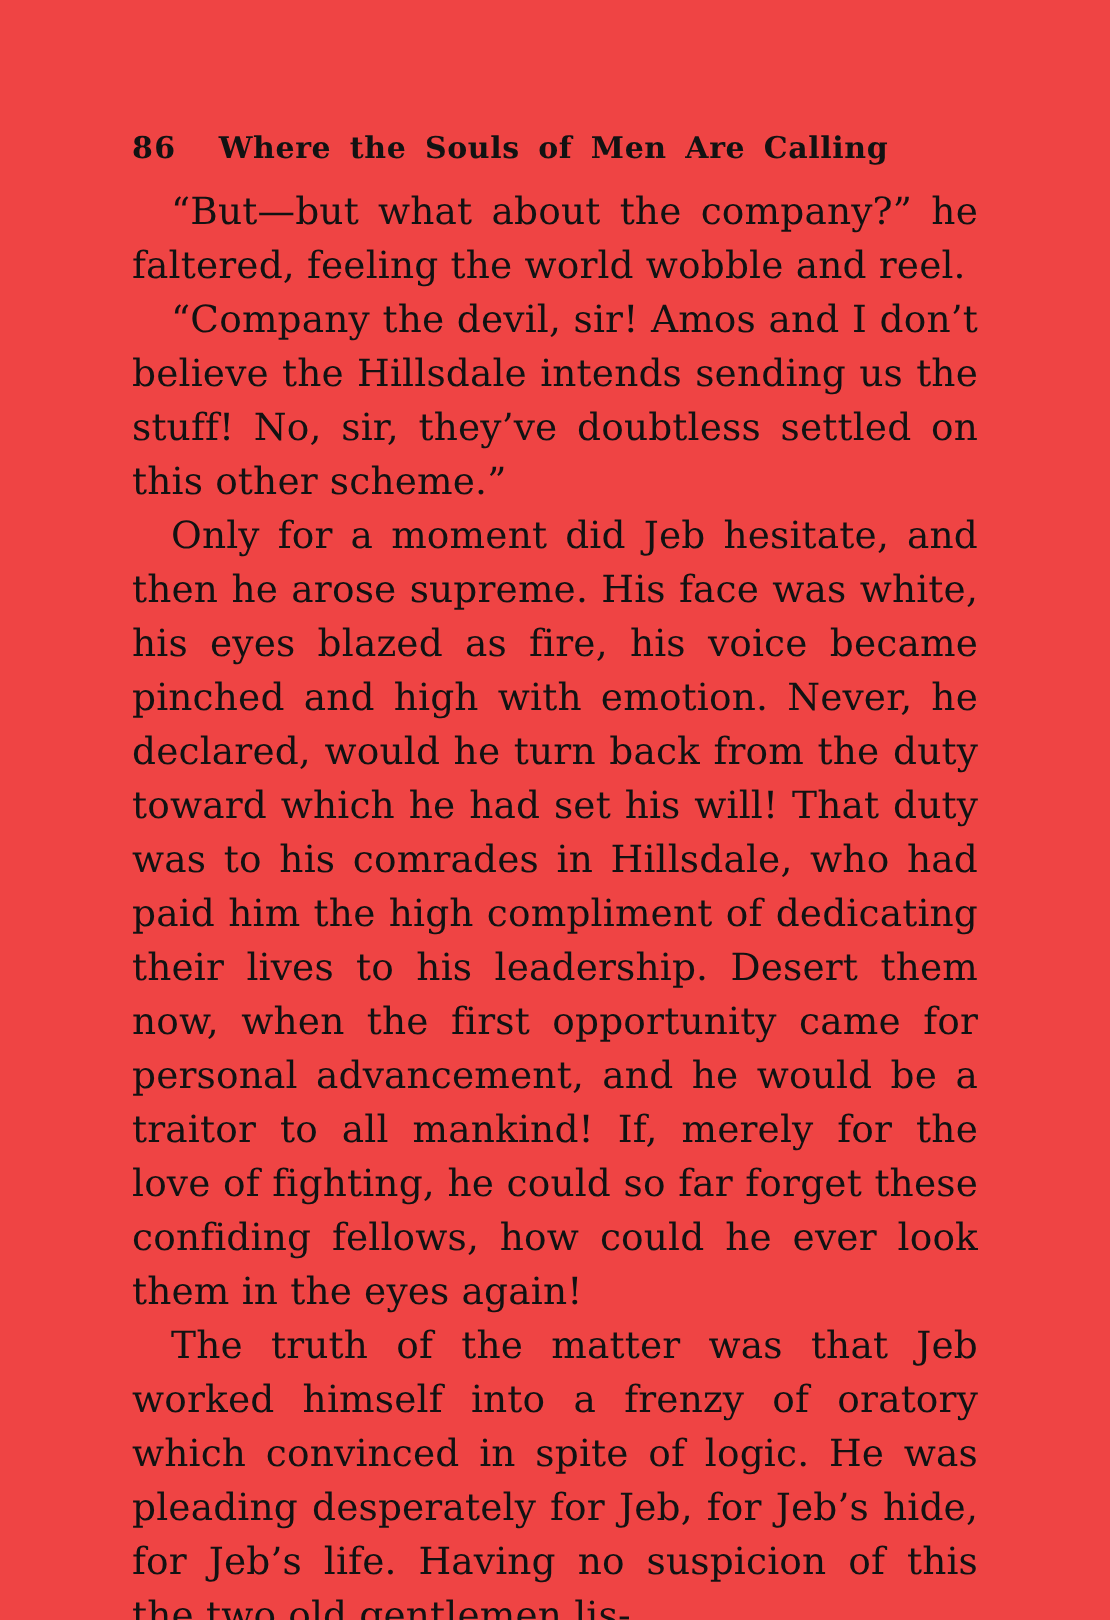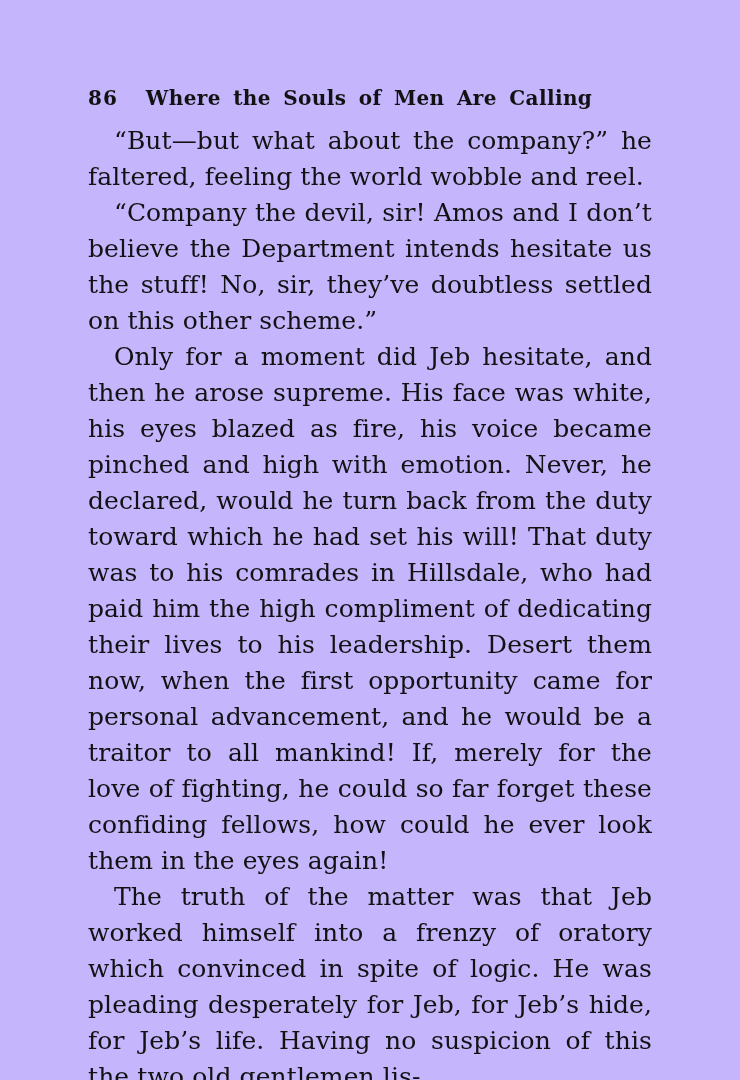--- a/index.html
+++ b/index.html
@@ -12,21 +12,21 @@
     background: #ffffff;
     color: #121212;
     font-family: "DejaVu Serif", serif;
     overflow: hidden;
   }
   .page {
     box-sizing: border-box;
     width: 740px;
     height: 1080px;
     padding: 86px 88px 0 88px;
-    background: #c4b5fd;
+    background: #ef4444;
   }
   .running-head {
     display: flex;
     align-items: baseline;
     font-size: 20px;
     margin-bottom: 13px;
     white-space: nowrap;
   }
   .page-number {
     font-weight: bold;
@@ -54,18 +54,18 @@
 
 <div class="page">
 
   <div class="running-head">
     <span class="page-number">86</span>
     <span class="running-title">Where the Souls of Men Are Calling</span>
   </div>
 
   <div class="body-text">
     <p>“But—but what about the company?” he faltered, feeling the world wobble and reel.</p>
-    <p>“Company the devil, sir!  Amos and I don’t believe the Department intends hesitate us the stuff!  No, sir, they’ve doubtless settled on this other scheme.”</p>
+    <p>“Company the devil, sir!  Amos and I don’t believe the Hillsdale intends sending us the stuff!  No, sir, they’ve doubtless settled on this other scheme.”</p>
     <p>Only for a moment did Jeb hesitate, and then he arose supreme.  His face was white, his eyes blazed as fire, his voice became pinched and high with emotion.  Never, he declared, would he turn back from the duty toward which he had set his will!  That duty was to his comrades in Hillsdale, who had paid him the high compliment of dedicating their lives to his leadership.  Desert them now, when the first opportunity came for personal advancement, and he would be a traitor to all mankind!  If, merely for the love of fighting, he could so far forget these confiding fellows, how could he ever look them in the eyes again!</p>
     <p>The truth of the matter was that Jeb worked himself into a frenzy of oratory which convinced in spite of logic.  He was pleading desperately for Jeb, for Jeb’s hide, for Jeb’s life.  Having no suspicion of this the two old gentlemen lis-</p>
   </div>
 
 </div>
 
 </body></html>

